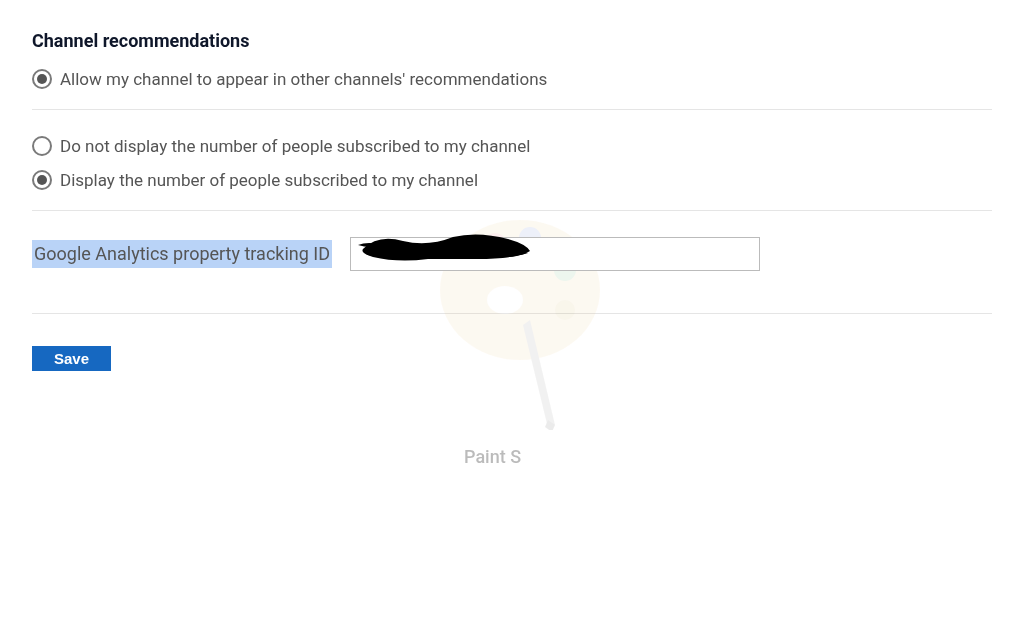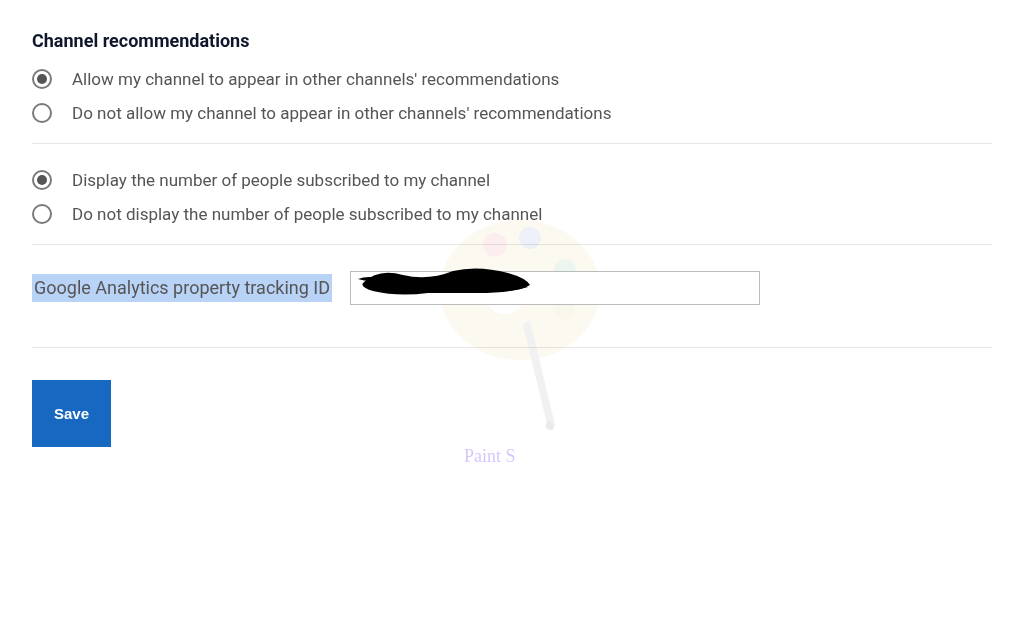--- a/index.html
+++ b/index.html
@@ -15,21 +15,21 @@
     .section-title {
       font-size: 18px;
       font-weight: 700;
       color: #0f172a;
       margin-bottom: 18px;
     }
 
     .radio-row {
       display: flex;
       align-items: center;
-      gap: 20px;
+      gap: 8px;
       margin-bottom: 14px;
     }
 
     .radio {
       width: 20px;
       height: 20px;
       border: 2px solid #7a7a7a;
       border-radius: 50%;
       position: relative;
       flex-shrink: 0;
@@ -97,45 +97,44 @@
       height: 42px;
       pointer-events: none;
     }
 
     .save-btn {
       display: inline-block;
       background: #1668c1;
       color: #ffffff;
       font-size: 15px;
       font-weight: 700;
-      padding: 25px 22px;
+      padding: 4px 22px;
       border: none;
       cursor: pointer;
       margin-top: 6px;
     }
 
     .watermark {
       position: absolute;
       left: 420px;
       top: 190px;
       width: 200px;
       height: 240px;
       opacity: 0.09;
       pointer-events: none;
     }
     .watermark-text {
       position: absolute;
       left: 464px;
       top: 446px;
       font-size: 18px;
-      color: #8b5cf6;
+      color: #404040;
       opacity: 0.35;
       font-weight: 500;
       pointer-events: none;
-      font-family: Liberation Serif, serif;
     }
   </style>
 </head>
 <body>
 
 
 
 
 <svg class="watermark" viewBox="0 0 200 240">
   <ellipse cx="100" cy="100" rx="80" ry="70" fill="#e8c070"></ellipse>
@@ -151,39 +150,35 @@
 
 
 <div>
   <div class="section-title">Channel recommendations</div>
 
   <div class="radio-row">
     <div class="radio selected"></div>
     <div class="radio-label">Allow my channel to appear in other channels' recommendations</div>
   </div>
 
+</div>
+
+<div class="divider"></div>
+
+
+<div>
+
   <div class="radio-row">
     <div class="radio"></div>
-    <div class="radio-label">Do not allow my channel to appear in other channels' recommendations</div>
-  </div>
-</div>
-
-<div class="divider"></div>
-
-
-<div>
+    <div class="radio-label">Do not display the number of people subscribed to my channel</div>
+  </div>
 
   <div class="radio-row">
     <div class="radio selected"></div>
     <div class="radio-label">Display the number of people subscribed to my channel</div>
-  </div>
-
-  <div class="radio-row">
-    <div class="radio"></div>
-    <div class="radio-label">Do not display the number of people subscribed to my channel</div>
   </div>
 </div>
 
 <div class="divider"></div>
 
 
 <div class="ga-row">
   <span class="ga-label">Google Analytics property tracking ID</span>
   <div class="ga-input-wrapper">
     <input type="text" class="ga-input" value="" style="">

